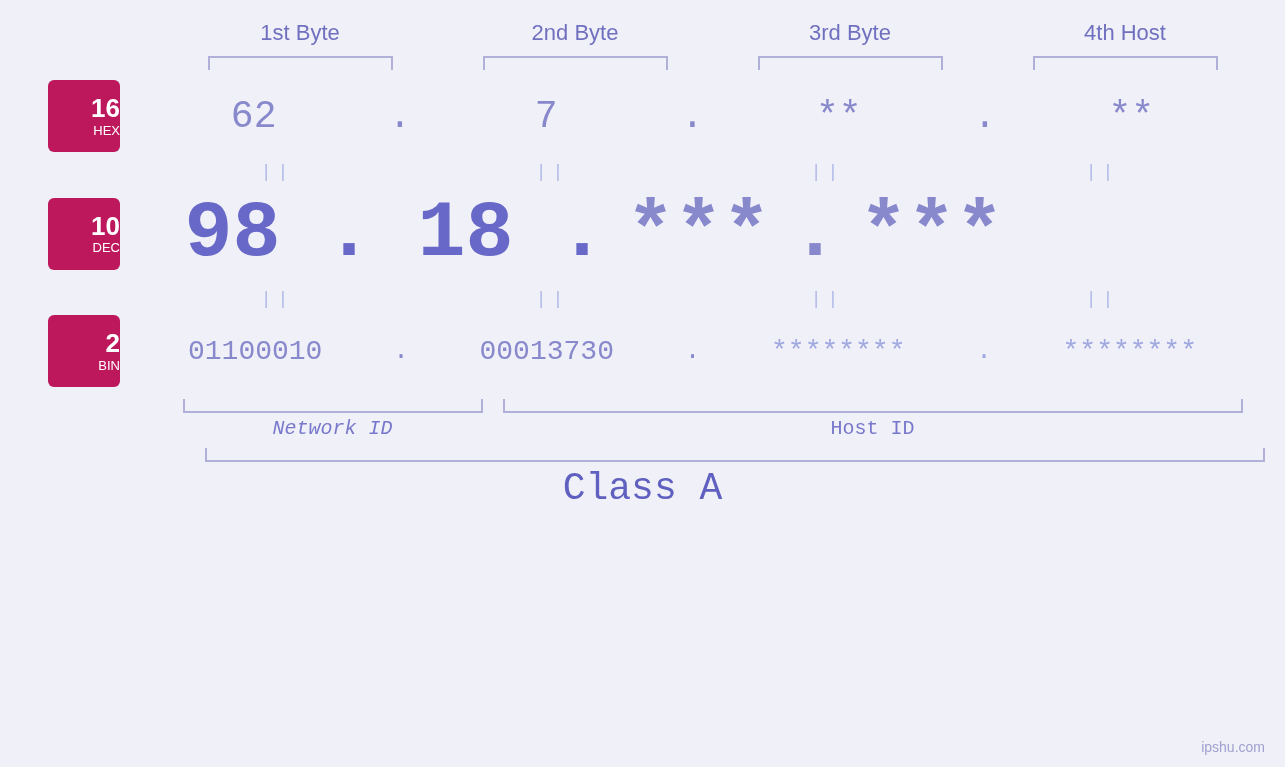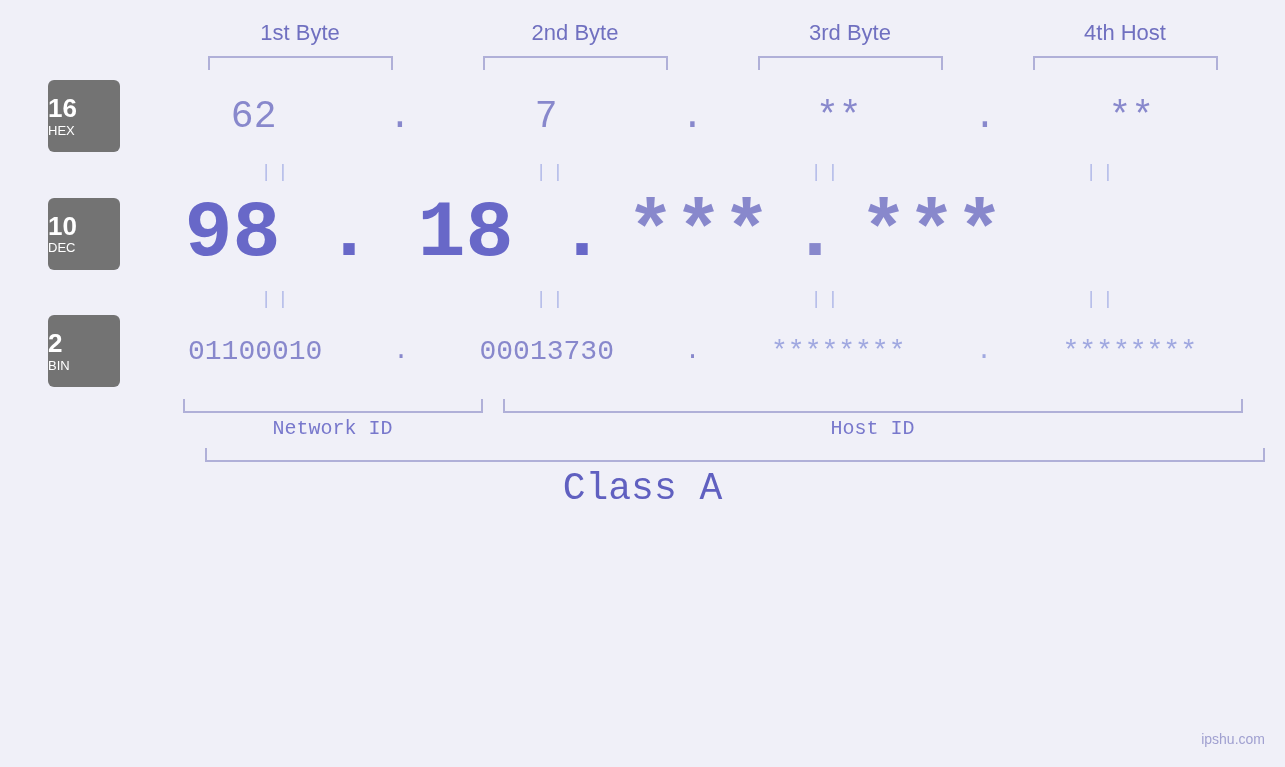--- a/index.html
+++ b/index.html
@@ -27,25 +27,25 @@
       color: #7070c0;
       font-size: 22px;
       font-family: Arial, sans-serif;
       width: 220px;
       text-align: center;
     }
 
     .badge {
       width: 72px;
       height: 72px;
-      background-color: #737373;
+      background-color: #be185d;
       color: white;
       display: flex;
       flex-direction: column;
-      align-items: flex-start;
+      align-items: flex-end;
       justify-content: center;
       border-radius: 6px;
       margin-bottom: 0;
     }
 
     .badge-number {
       font-size: 26px;
       font-weight: bold;
       font-family: Arial, sans-serif;
       line-height: 1.1;
@@ -78,21 +78,21 @@
       color: #6060c0;
       font-size: 38px;
       font-family: 'Courier New', Courier, monospace;
       margin-top: 5px;
       width: 100%;
     }
 
     
     .watermark {
       position: absolute;
-      bottom: 20px;
+      bottom: 12px;
       right: 20px;
       color: #a0a0d0;
       font-size: 14px;
       font-family: Arial, sans-serif;
       margin-left: 20px;
     }
 
     
     .row-with-badge {
       display: flex;
@@ -227,21 +227,21 @@
     <div style="width:20px;"></div>
     <div style="width:300px; height:14px; border:2px solid #b0b0d8; border-top:none;"></div>
 
     <div style="width:20px;"></div>
 
     <div style="width:740px; height:14px; border:2px solid #b0b0d8; border-top:none;"></div>
   </div>
 
   <div style="display:flex; width:1100px; margin-left:140px; margin-top:4px; margin-bottom:8px;">
     <div style="width:20px;"></div>
-    <div style="width:300px; text-align:center; color:#7878cc; font-size:20px;">Network ID</div>
+    <div style="width:300px; text-align:center; color:#7878cc; font-size:20px;font-style:italic;">Network ID</div>
     <div style="width:20px;"></div>
     <div style="width:740px; text-align:center; color:#7878cc; font-size:20px;">Host ID</div>
   </div>
 
   <div style="width:1060px; height:14px; border:2px solid #b0b0d8; border-top:none; margin-left:185px;"></div>
 
   <div class="class-label">Class A</div>
 
   <div class="watermark">ipshu.com</div>
 

